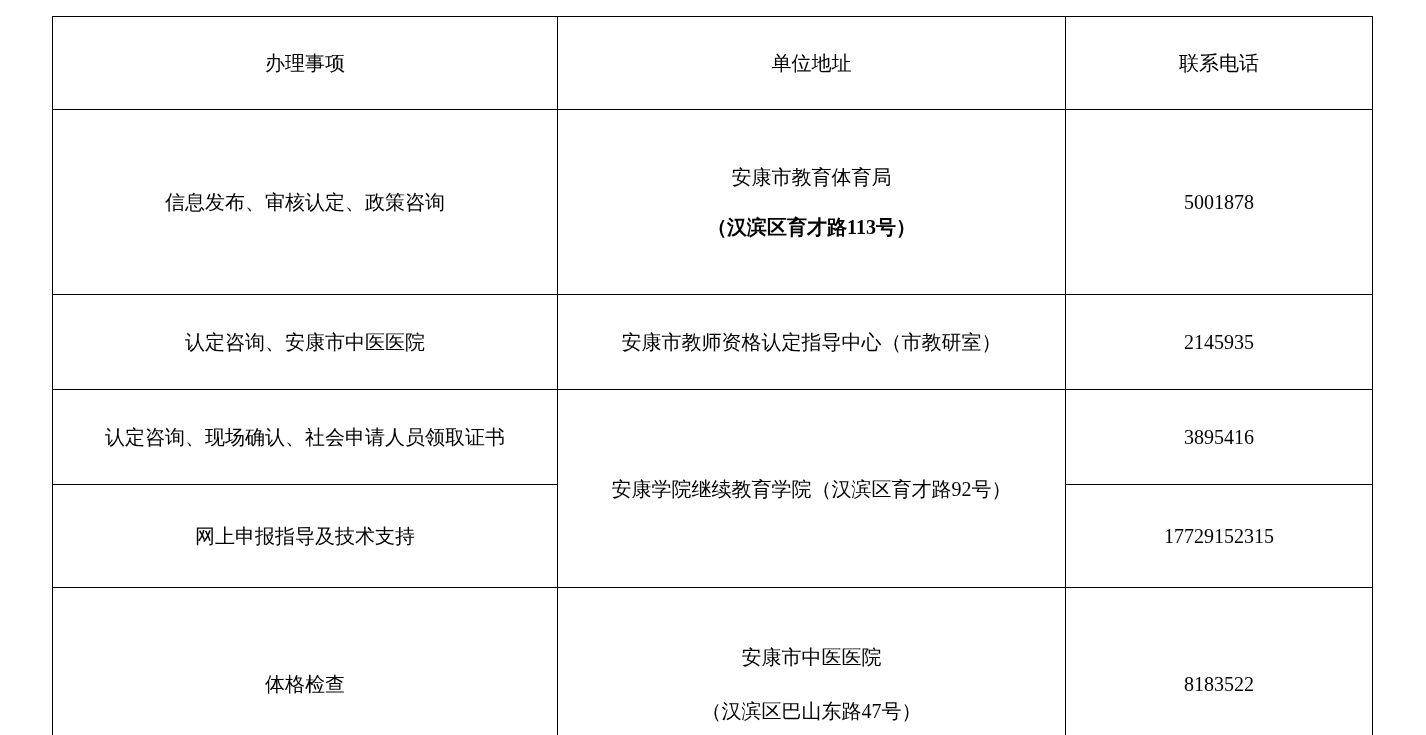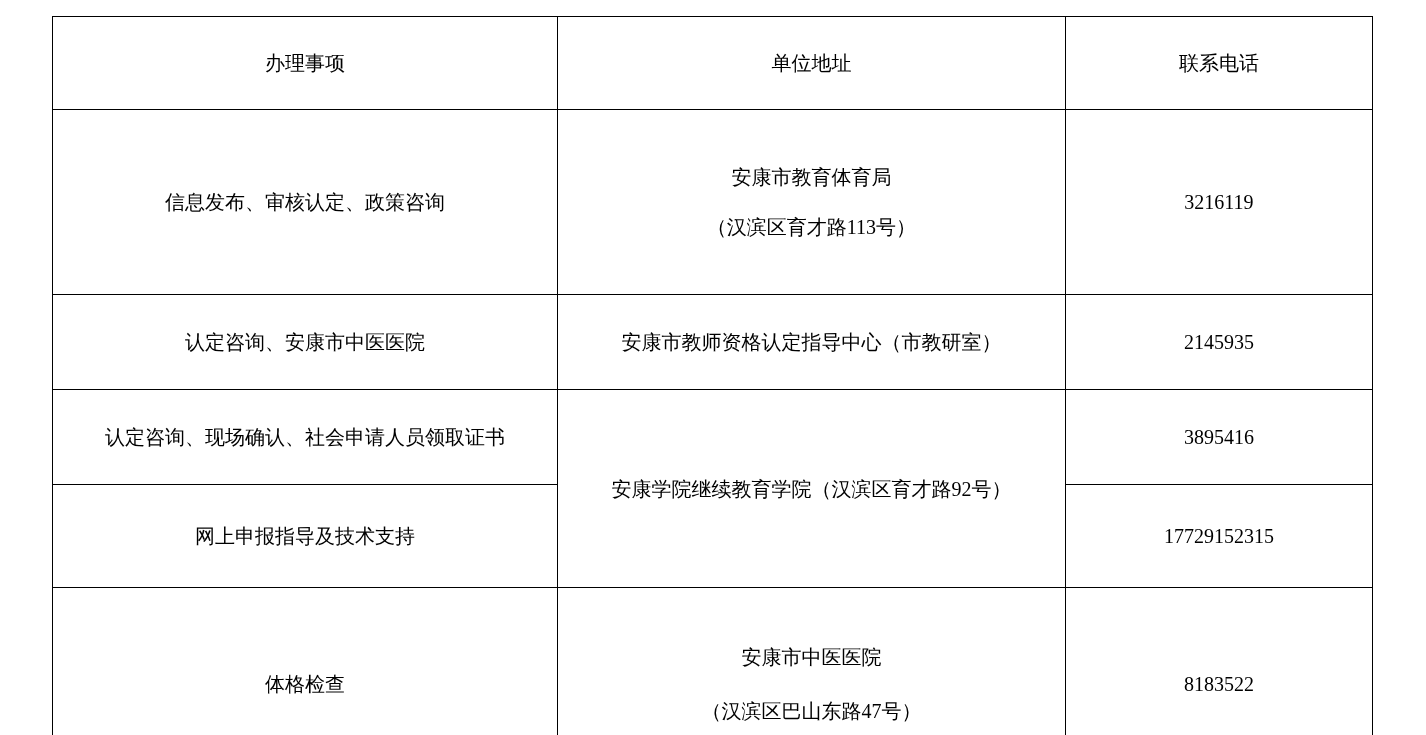--- a/index.html
+++ b/index.html
@@ -42,21 +42,21 @@
   .col-tel  { width: 307px; }
 
   .row-head td { height: 80px; margin-left: 40px; }
   .row-1 td    { height: 172px; }
   .row-2 td    { height: 82px; }
   .row-3 td    { height: 82px; margin-left: 14px; }
   .row-4 td    { height: 90px; }
   .row-5 td    { height: 180px; }
 
   .cell-two-line .line1 { display: block; margin-bottom: 20px; }
-  .cell-two-line .line2 { display: block; }
+  .cell-two-line .line2 { display: block; font-weight: bold; }
 
   .cell-two-line-b .line1 { display: block; margin-bottom: 24px; }
   .cell-two-line-b .line2 { display: block; }
 
   .nowrap { white-space: nowrap; }
 </style>
 </head>
 <body>
 
 <div class="page">
@@ -72,21 +72,21 @@
         <td>单位地址</td>
         <td>联系电话</td>
       </tr>
 
       <tr class="row-1">
         <td>信息发布、审核认定、政策咨询</td>
         <td class="cell-two-line">
           <span class="line1">安康市教育体育局</span>
           <span class="line2">（汉滨区育才路113号）</span>
         </td>
-        <td>3216119</td>
+        <td>5001878</td>
       </tr>
 
       <tr class="row-2">
         <td>认定咨询、安康市中医医院</td>
         <td>安康市教师资格认定指导中心（市教研室）</td>
         <td>2145935</td>
       </tr>
 
       <tr class="row-3">
         <td class="nowrap">认定咨询、现场确认、社会申请人员领取证书</td>

